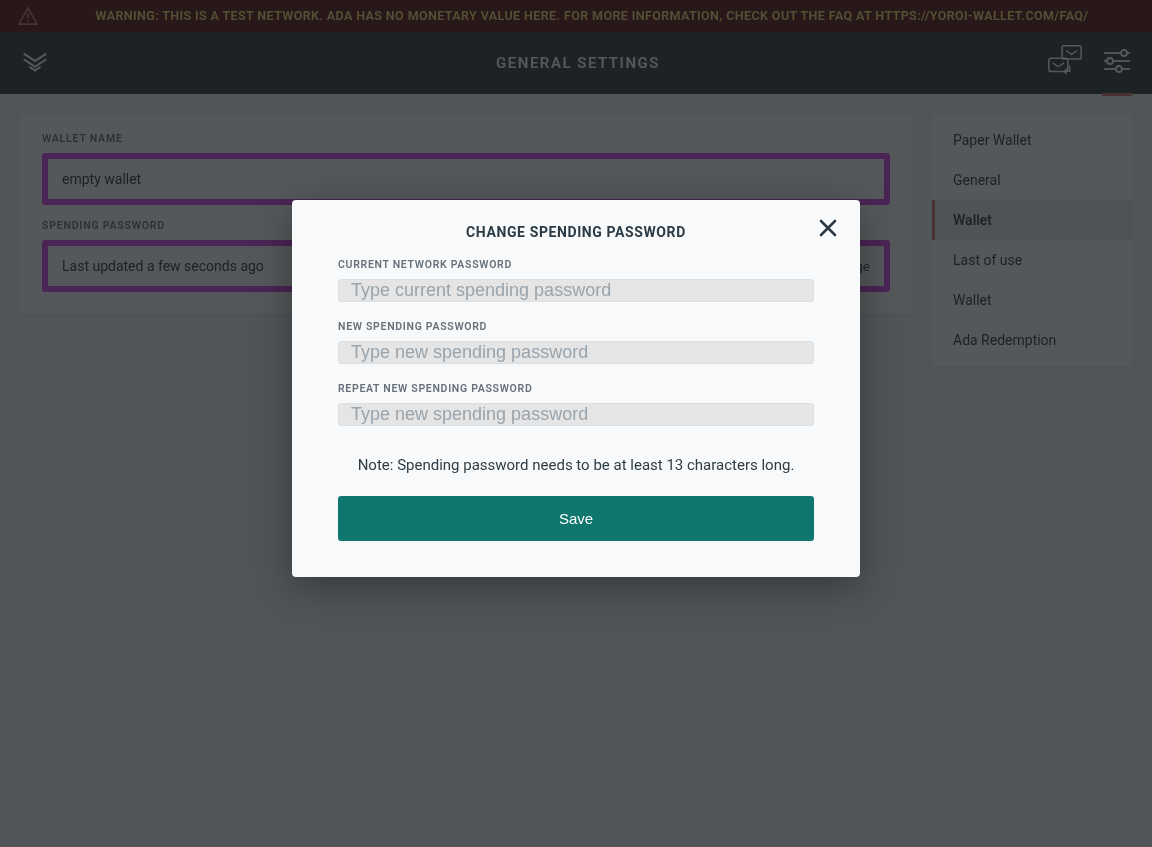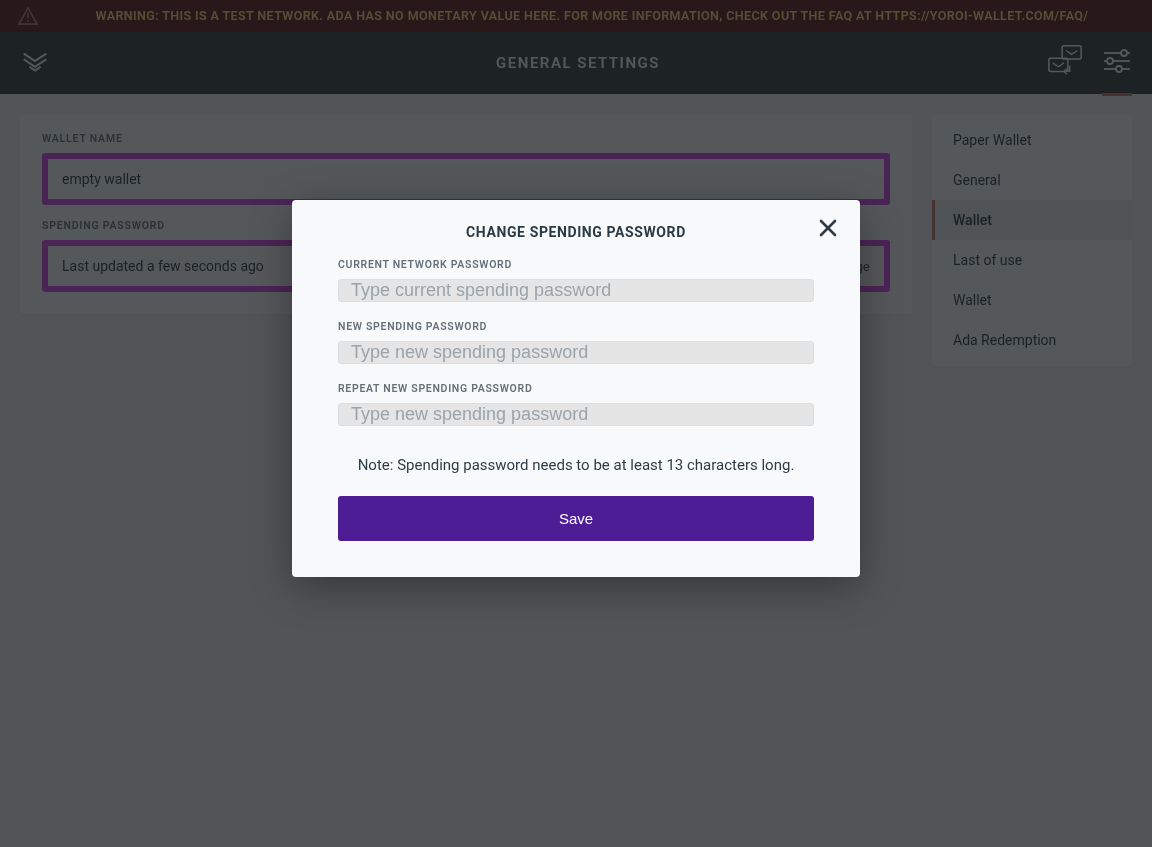--- a/index.html
+++ b/index.html
@@ -161,21 +161,21 @@
   .m-note {
     text-align: center;
     color: #2E3C46;
     font-size: 15px;
     margin-top: 30px;
     margin-bottom: 22px;
   }
 
   .m-save {
     width: 100%;
-    background: #4c1d95;
+    background: #0f766e;
     color: #FDFDFD;
     border: none;
     border-radius: 3px;
     padding: 14px 8px;
     font-size: 15px;
     font-weight: 500;
     cursor: pointer;
   }
 </style>
 </head>

